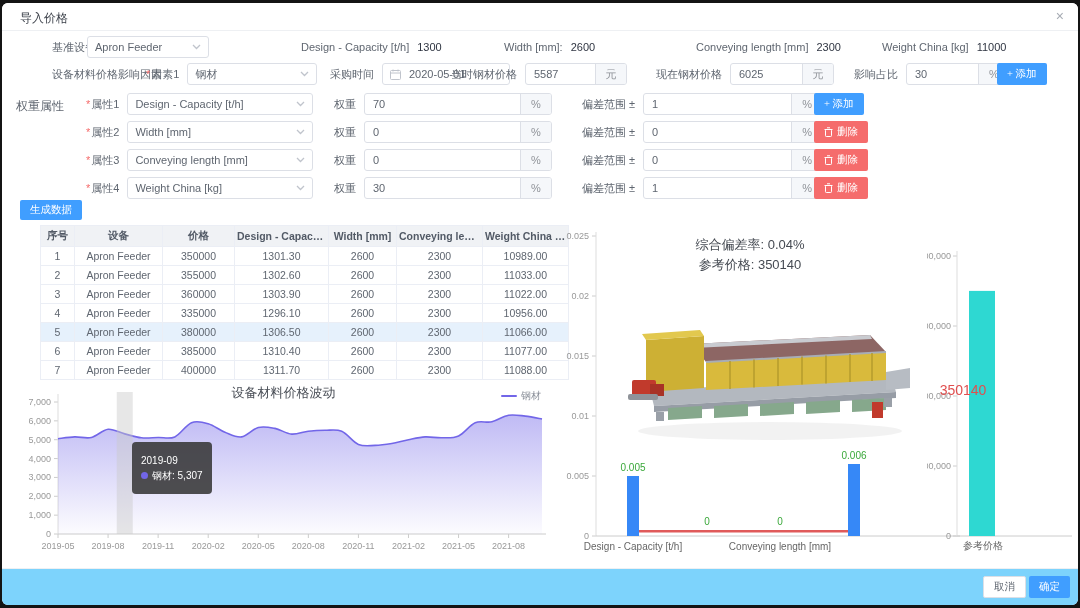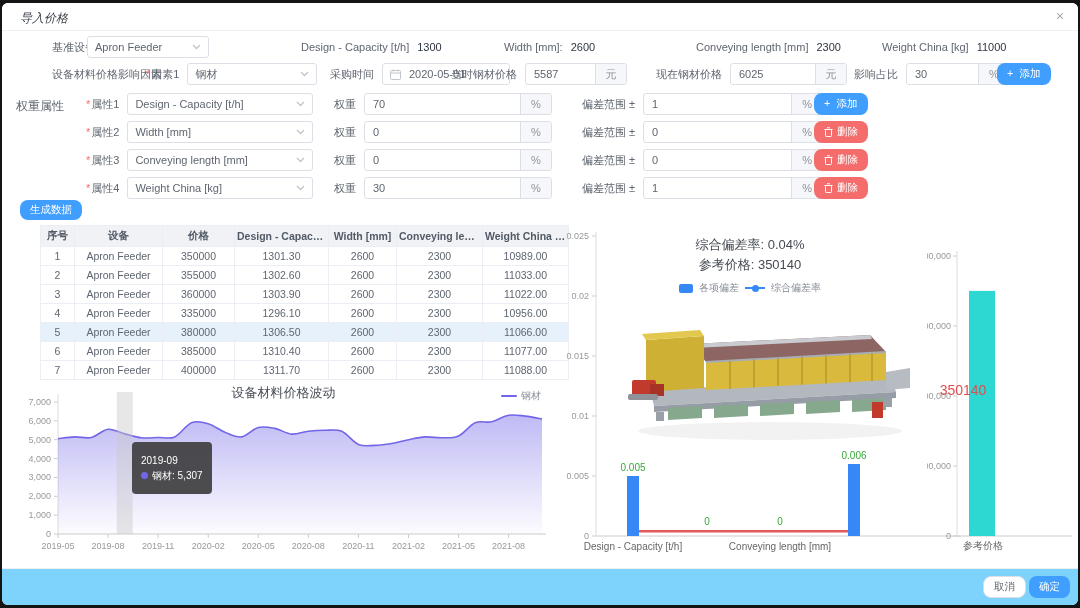--- a/index.html
+++ b/index.html
@@ -1,31 +1,31 @@
 <!DOCTYPE html>
 <html><head>
 <meta charset="utf-8">
 <style>
   html,body{margin:0;padding:0;background:#141414;font-family:"Liberation Sans",sans-serif;}
   .screen{position:relative;width:1080px;height:608px;background:#141414;overflow:hidden;}
   .dialog{position:absolute;left:2px;top:3px;right:2px;bottom:3px;background:#fff;border-radius:6px;overflow:hidden;}
-  .dlg-header{position:absolute;top:0;left:0;right:0;height:27px;border-bottom:1px solid #eef0f3;background:#fff;font-style:italic;}
+  .dlg-header{position:absolute;top:0;left:0;right:0;height:27px;border-bottom:1px solid #eef0f3;background:#fff;}
   .dlg-title{position:absolute;left:18px;top:7px;font-size:12px;color:#3c414a;}
   .dlg-close{position:absolute;right:14px;top:5px;font-size:14px;color:#a6abb3;cursor:pointer;line-height:16px;}
   .lbl{font-size:11px;color:#5f6670;white-space:nowrap;}
   .val{font-size:11px;color:#2f3542;white-space:nowrap;}
   .grp{position:absolute;display:flex;align-items:center;gap:8px;height:22px;margin-left:32px;}
   .ipt{display:flex;align-items:center;height:22px;border:1px solid #dcdfe6;border-radius:3px;background:#fff;box-sizing:border-box;overflow:hidden;flex:0 0 auto;}
   .ipt input{flex:1;min-width:0;border:none;outline:none;padding:0 8px;font-size:11px;color:#5f6670;font-family:inherit;background:transparent;}
   .sfx{align-self:stretch;display:flex;align-items:center;justify-content:center;width:30px;background:#f5f7fa;border-left:1px solid #dcdfe6;font-size:11px;color:#909399;flex:0 0 auto;}
   .sel{justify-content:space-between;padding:0 7px;cursor:pointer;font-size:11px;color:#5f6670;}
   .sel .sel-txt{overflow:hidden;text-overflow:ellipsis;white-space:nowrap;}
   .chev{flex:0 0 auto;margin-left:6px;}
   .cal{flex:0 0 auto;margin-left:7px;}
-  .btn{display:inline-flex;align-items:center;justify-content:center;gap:4px;height:22px;padding:0 10px;border:none;border-radius:8px;font-size:10.5px;cursor:pointer;font-family:Liberation Mono, monospace;white-space:nowrap;}
+  .btn{display:inline-flex;align-items:center;justify-content:center;gap:4px;height:22px;padding:0 10px;border:none;border-radius:2px;font-size:10.5px;cursor:pointer;font-family:Liberation Serif, serif;white-space:nowrap;}
   .btn-primary{background:#409eff;color:#fff;}
   .btn-danger{background:#f56c6c;color:#fff;}
   .btn-plain{background:#fff;border:1px solid #dcdfe6;color:#5f6670;}
   .star{color:#f56c6c;margin-right:1px;}
   .w-row{position:relative;height:28px;}
   #weight-rows{position:absolute;left:0;top:90px;right:0;}
   .sec-lbl{position:absolute;font-size:12px;color:#5f6670;white-space:nowrap;}
   .tbl-wrap{position:absolute;left:18px;top:222px;width:528px;padding-left:20px;}
   table{width:100%;border-collapse:collapse;table-layout:fixed;}
   th,td{border:1px solid #ebeef5;font-size:10.5px;color:#5f6670;text-align:center;height:18px;padding:0 2px;overflow:hidden;white-space:nowrap;text-overflow:ellipsis;}
@@ -116,21 +116,21 @@
     </div>
     <div class="grp" style="left:417px;top:60px">
       <span class="lbl">当时钢材价格</span>
       <div class="ipt" style="width:102px">
         <input value="5587" style="">
         <span class="sfx">元</span>
       </div>
     </div>
     <div class="grp" style="left:622px;top:60px">
       <span class="lbl">现在钢材价格</span>
-      <div class="ipt" style="width:117px">
+      <div class="ipt" style="width:104px">
         <input value="6025" style="">
         <span class="sfx">元</span>
       </div>
     </div>
     <div class="grp" style="left:820px;top:60px">
       <span class="lbl">影响占比</span>
       <div class="ipt" style="width:104px">
         <input value="30" style="">
         <span class="sfx">%</span>
       </div>
@@ -431,28 +431,20 @@
           <text x="73" y="243" text-anchor="middle" font-size="10" fill="#3aa83a">0.005</text>
           <text x="147" y="297.2" text-anchor="middle" font-size="10" fill="#3aa83a">0</text>
           <text x="220" y="297.2" text-anchor="middle" font-size="10" fill="#3aa83a">0</text>
           <rect x="288" y="236" width="12" height="72" fill="#3688f7"></rect>
           <text x="294" y="231" text-anchor="middle" font-size="10" fill="#3aa83a">0.006</text>
           <text x="73" y="322" text-anchor="middle" font-size="10" fill="#666">Design - Capacity [t/h]</text>
           <text x="220" y="322" text-anchor="middle" font-size="10" fill="#666">Conveying length [mm]</text>
         </svg>
       <div class="dev-sum1">综合偏差率: 0.04%</div>
       <div class="dev-sum2">参考价格: 350140</div>
-      <div class="dev-legend">
-        <span class="lg-bar"></span>
-        <span>各项偏差</span>
-        <span class="lg-line">
-            <i></i>
-          </span>
-        <span>综合偏差率</span>
-      </div>
       <svg class="machine" width="292" height="118" viewBox="0 0 292 118">
         <ellipse cx="150" cy="103" rx="132" ry="9" fill="#000" opacity="0.05"></ellipse>
         <polygon points="30,62 272,50 276,64 34,78" fill="#b3b8bf"></polygon>
         <polygon points="34,78 276,64 276,70 34,84" fill="#979da6"></polygon>
         <polygon points="48,80 82,78 82,90 48,92" fill="#86a88c"></polygon>
         <polygon points="94,78 128,76 128,88 94,90" fill="#86a88c"></polygon>
         <polygon points="140,76 174,74 174,86 140,88" fill="#86a88c"></polygon>
         <polygon points="186,74 220,72 220,84 186,86" fill="#86a88c"></polygon>
         <polygon points="232,72 266,70 266,82 232,84" fill="#86a88c"></polygon>
         <rect x="36" y="84" width="8" height="9" fill="#9aa0a8"></rect>

